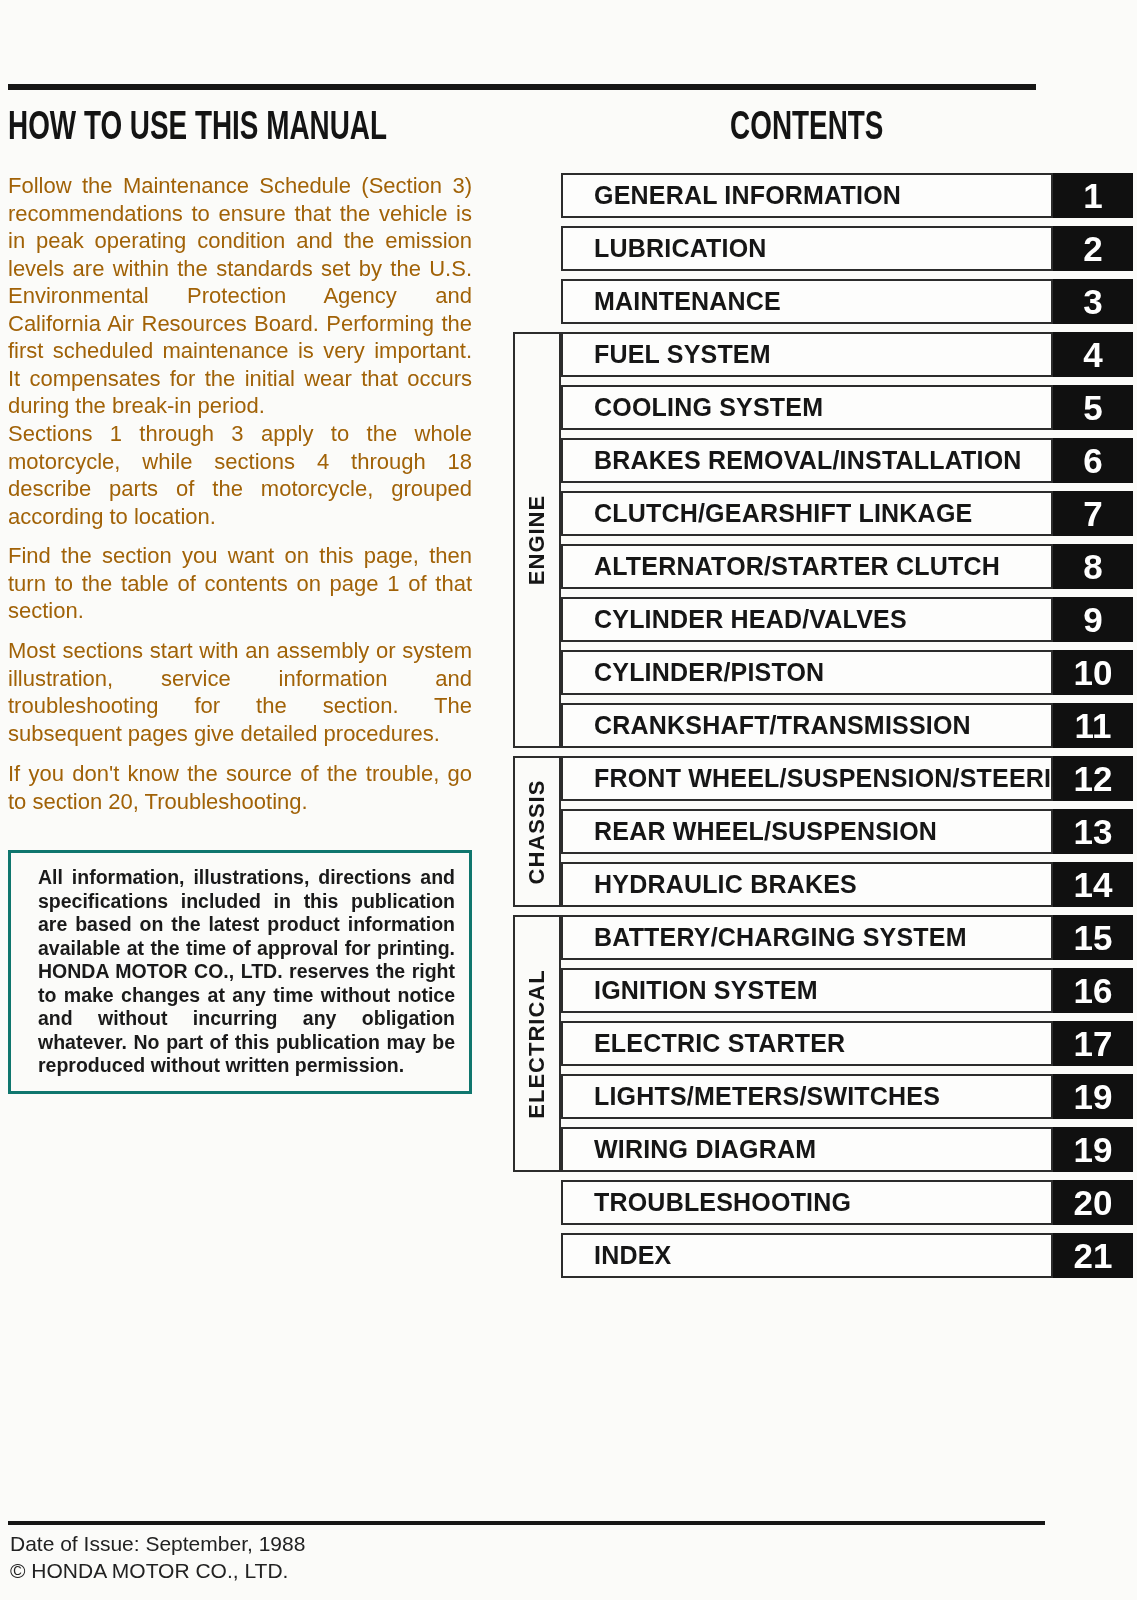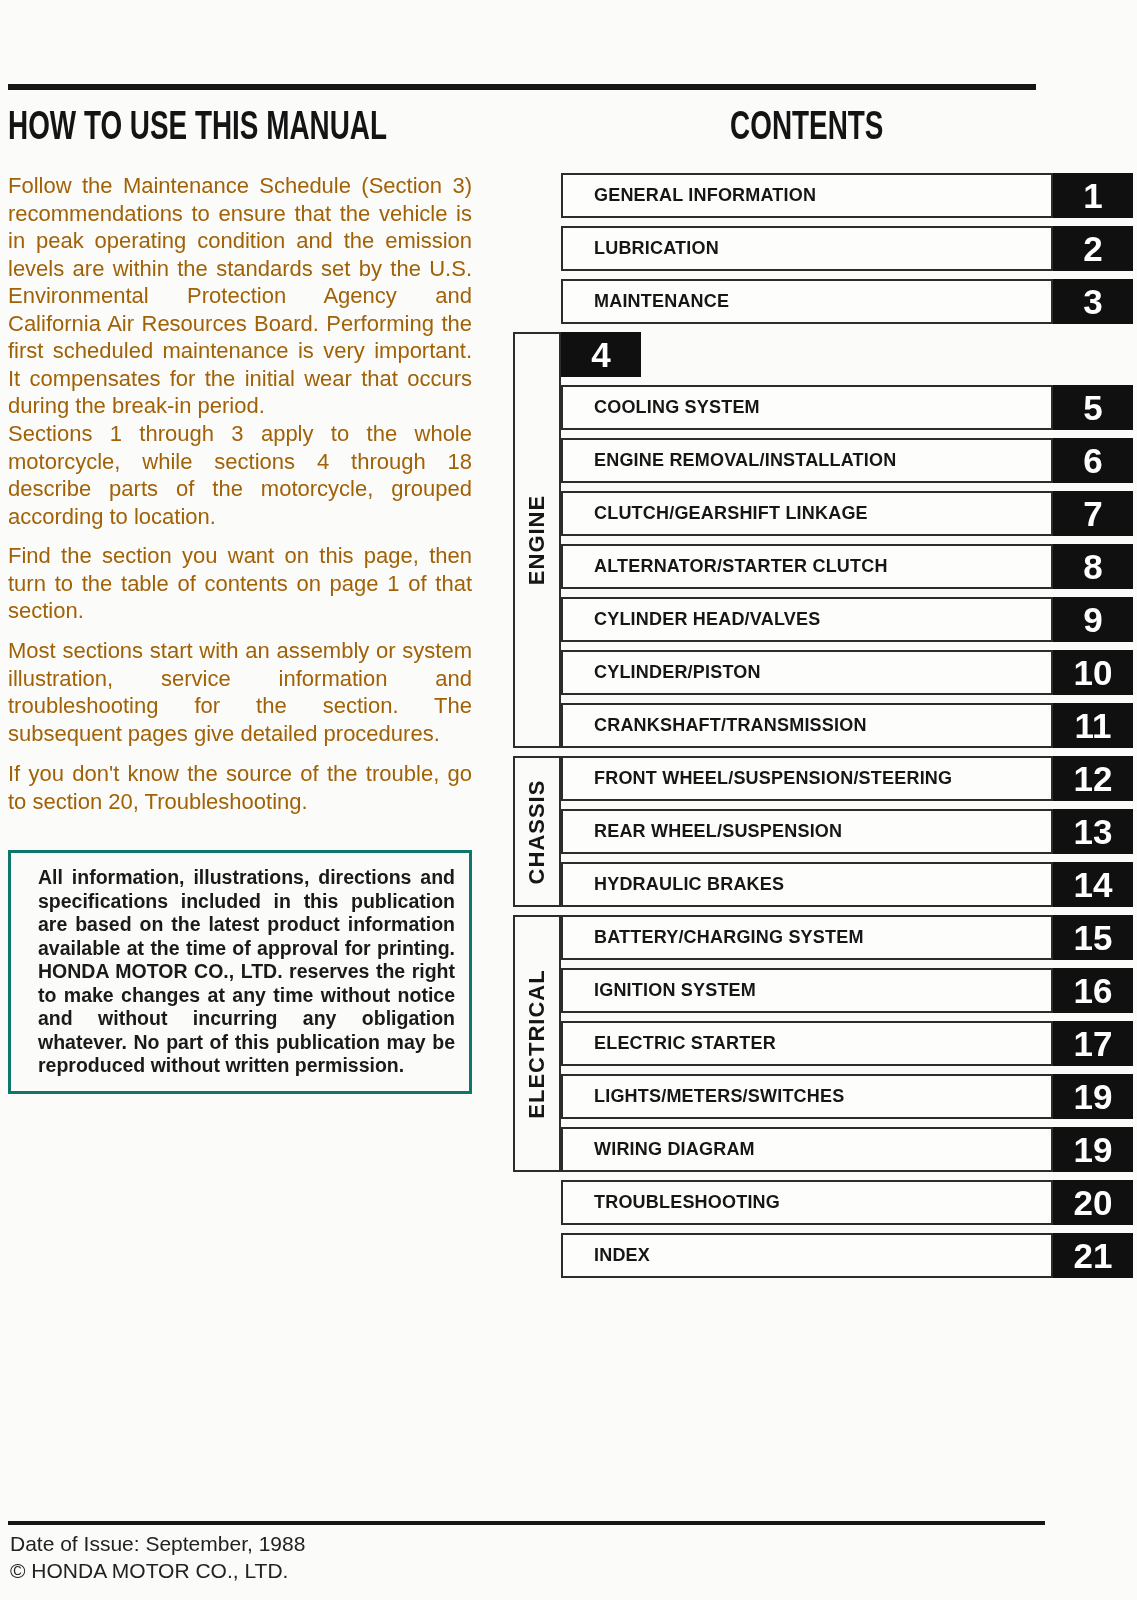--- a/index.html
+++ b/index.html
@@ -49,21 +49,21 @@
 
   
   .contents-list{position:absolute;left:561px;top:173px;width:572px;}
   .toc-row{display:flex;height:45px;margin-bottom:8px;}
   .toc-label-box{
     box-sizing:border-box;width:492px;height:45px;
     border:2px solid #2c2c2c;background:#fdfdfc;
     display:flex;align-items:center;
   }
   .toc-label{
-    padding-left:31px;font-weight:bold;font-size:18px;letter-spacing:0.2px;color:#161616;white-space:nowrap;
+    padding-left:31px;font-weight:bold;font-size:25px;letter-spacing:0.2px;color:#161616;white-space:nowrap;
   }
   .toc-num-box{
     width:80px;height:45px;background:#101010;color:#ffffff;
     display:flex;align-items:center;justify-content:center;
     font-weight:bold;font-size:35px;
   }
   
   .bracket{
     position:absolute;left:513px;width:48px;box-sizing:border-box;
     border:2px solid #2c2c2c;background:#fbfbf9;
@@ -119,31 +119,34 @@
         </div>
         <div class="toc-num-box">2</div>
       </div>
       <div class="toc-row">
         <div class="toc-label-box">
           <span class="toc-label">MAINTENANCE</span>
         </div>
         <div class="toc-num-box">3</div>
       </div>
       <div class="toc-row">
+        <div class="toc-label-box">
+          <span class="toc-label">FUEL SYSTEM</span>
+        </div>
         <div class="toc-num-box">4</div>
       </div>
       <div class="toc-row">
         <div class="toc-label-box">
           <span class="toc-label">COOLING SYSTEM</span>
         </div>
         <div class="toc-num-box">5</div>
       </div>
       <div class="toc-row">
         <div class="toc-label-box">
-          <span class="toc-label">ENGINE REMOVAL/INSTALLATION</span>
+          <span class="toc-label">BRAKES REMOVAL/INSTALLATION</span>
         </div>
         <div class="toc-num-box">6</div>
       </div>
       <div class="toc-row">
         <div class="toc-label-box">
           <span class="toc-label">CLUTCH/GEARSHIFT LINKAGE</span>
         </div>
         <div class="toc-num-box">7</div>
       </div>
       <div class="toc-row">

